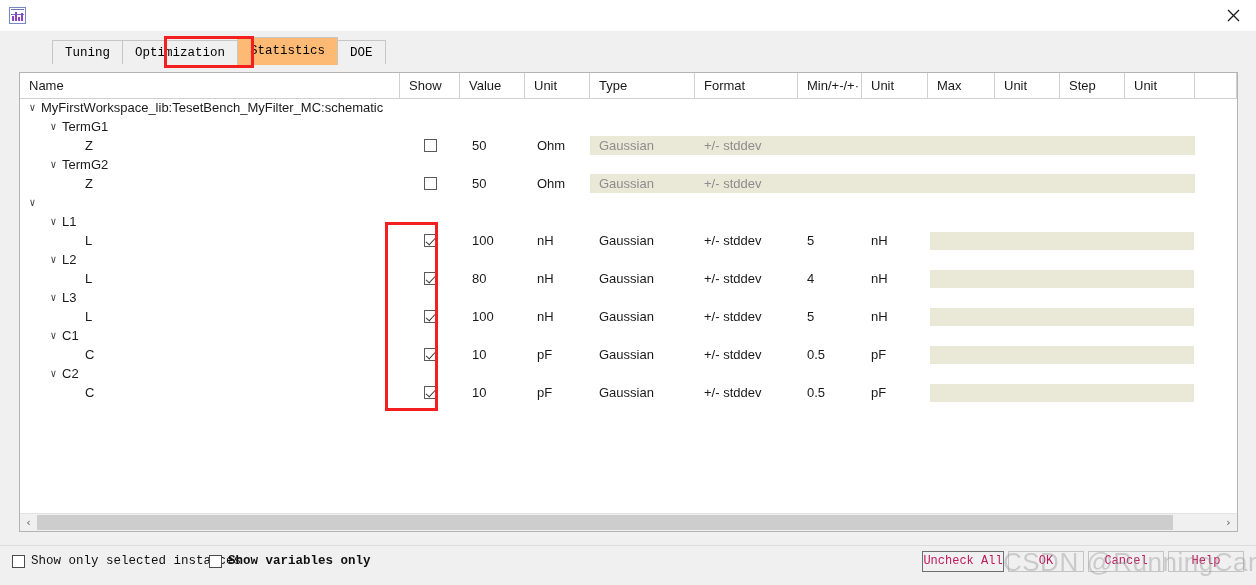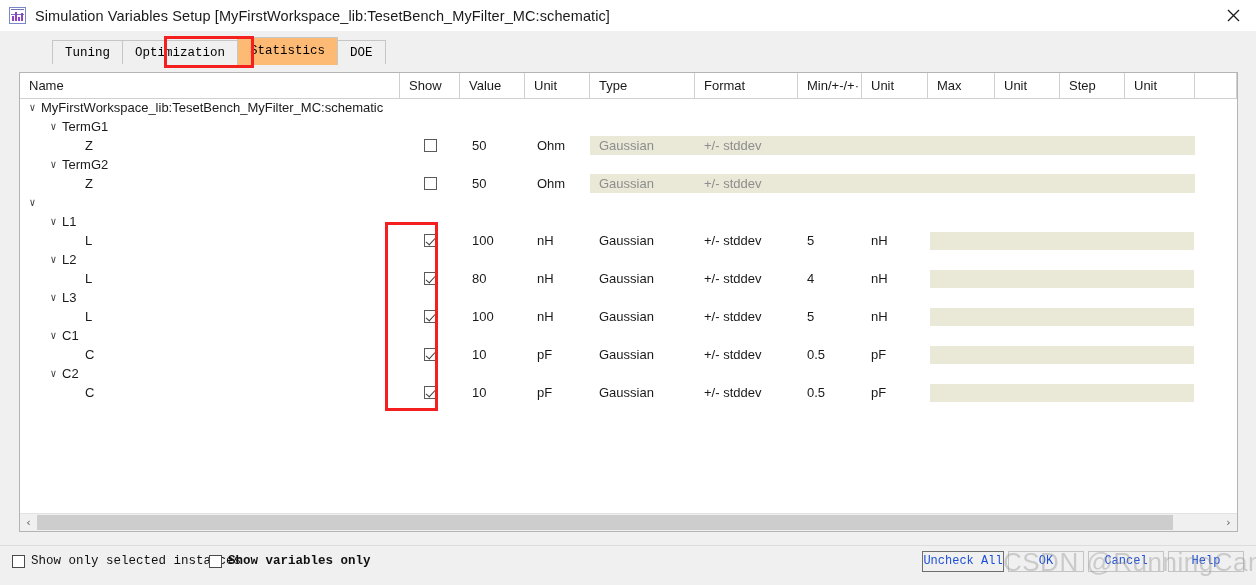--- a/index.html
+++ b/index.html
@@ -314,21 +314,21 @@
     position: absolute;
     top: 551px;
     height: 21px;
     line-height: 19px;
     text-align: center;
     background: #f0f0f0;
     border: 1px solid #a0a0a0;
     box-sizing: border-box;
     font-family: "Liberation Mono", monospace;
     font-size: 12px;
-    color: #1d4ed8;
+    color: #be185d;
     cursor: default;
     white-space: nowrap;
   }
   #btn-uncheck { left: 922px; width: 82px; border-color: #6e6e6e; }
   #btn-ok      { left: 1008px; width: 76px; border-color: #c4c4c4; }
   #btn-cancel  { left: 1088px; width: 76px; border-color: #c4c4c4; }
   #btn-help    { left: 1168px; width: 76px; border-color: #c4c4c4; }
 
   
   #watermark {
@@ -347,21 +347,20 @@
 <body>
 
 <div id="titlebar">
   <div id="app-icon">
     <div class="cap"></div>
     <div class="bar" style="left:2px;  height:5px;"></div>
     <div class="bar" style="left:5px;  height:9px;"></div>
     <div class="bar" style="left:8px;  height:4px;"></div>
     <div class="bar" style="left:11px; height:8px;"></div>
   </div>
-  <span id="title-text">Simulation Variables Setup [MyFirstWorkspace_lib:TesetBench_MyFilter_MC:schematic]</span>
   <div id="close-btn">
     <svg width="13" height="13" viewBox="0 0 13 13" aria-hidden="true">
       <path d="M1 1 L12 12 M12 1 L1 12" stroke="#1a1a1a" stroke-width="1.3" fill="none"></path>
     </svg>
   </div>
 </div>
 
 <div id="tabstrip">
   <div id="tabs">
       <div class="tab">Tuning</div>

